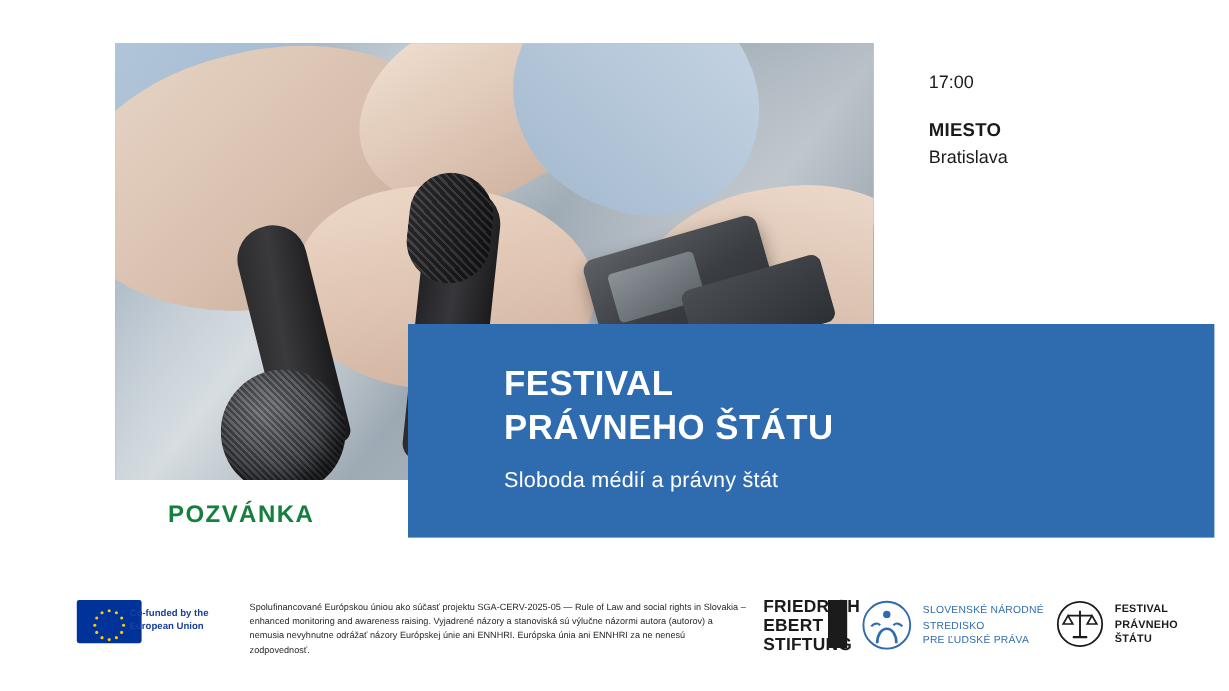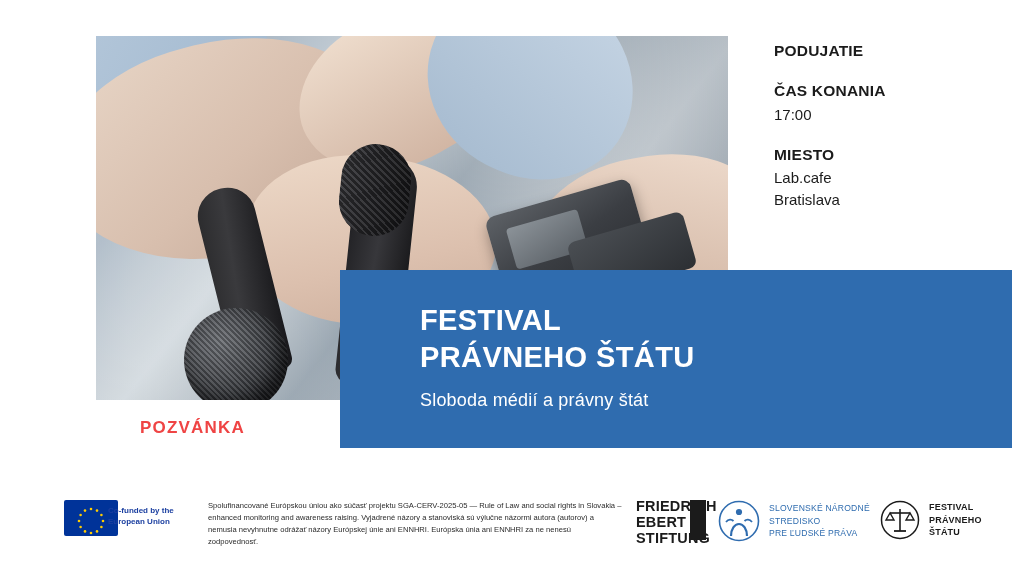--- a/index.html
+++ b/index.html
@@ -144,24 +144,24 @@
     margin-top: 14px;
     font-size: 18px;
     font-weight: 400;
     letter-spacing: 0.2px;
   }
 
   
   .pozvanka {
     position: absolute;
     left: 140px; top: 418px;
-    font-size: 17px;
+    font-size: 20px;
     font-weight: 700;
     letter-spacing: 1.2px;
-    color: #ef4444;
+    color: #15803d;
   }
 
   
   .footer {
     position: absolute;
     left: 0; bottom: 0;
     width: 1024px; height: 92px;
     display: flex;
     align-items: center;
   }
@@ -243,29 +243,26 @@
     <div class="mic-body mic2"></div>
     <div class="mic2-head"></div>
     <div class="recorder"></div>
     <div class="recorder-grip"></div>
     <div class="mic-body mic1"></div>
     <div class="mic1-head"></div>
   </div>
 
   <div class="info">
     <div class="group">
-      <div class="label">PODUJATIE</div>
     </div>
     <div class="group">
-      <div class="label">ČAS KONANIA</div>
       <div class="value">17:00</div>
     </div>
     <div class="group place">
       <div class="label">MIESTO</div>
-      <div class="value">Lab.cafe</div>
       <div class="value">Bratislava</div>
     </div>
   </div>
 
   <div class="banner">
     <div class="banner-inner">
       <div class="banner-title">FESTIVAL</div>
       <div class="banner-title">PRÁVNEHO ŠTÁTU</div>
       <div class="banner-sub">Sloboda médií a právny štát</div>
     </div>

